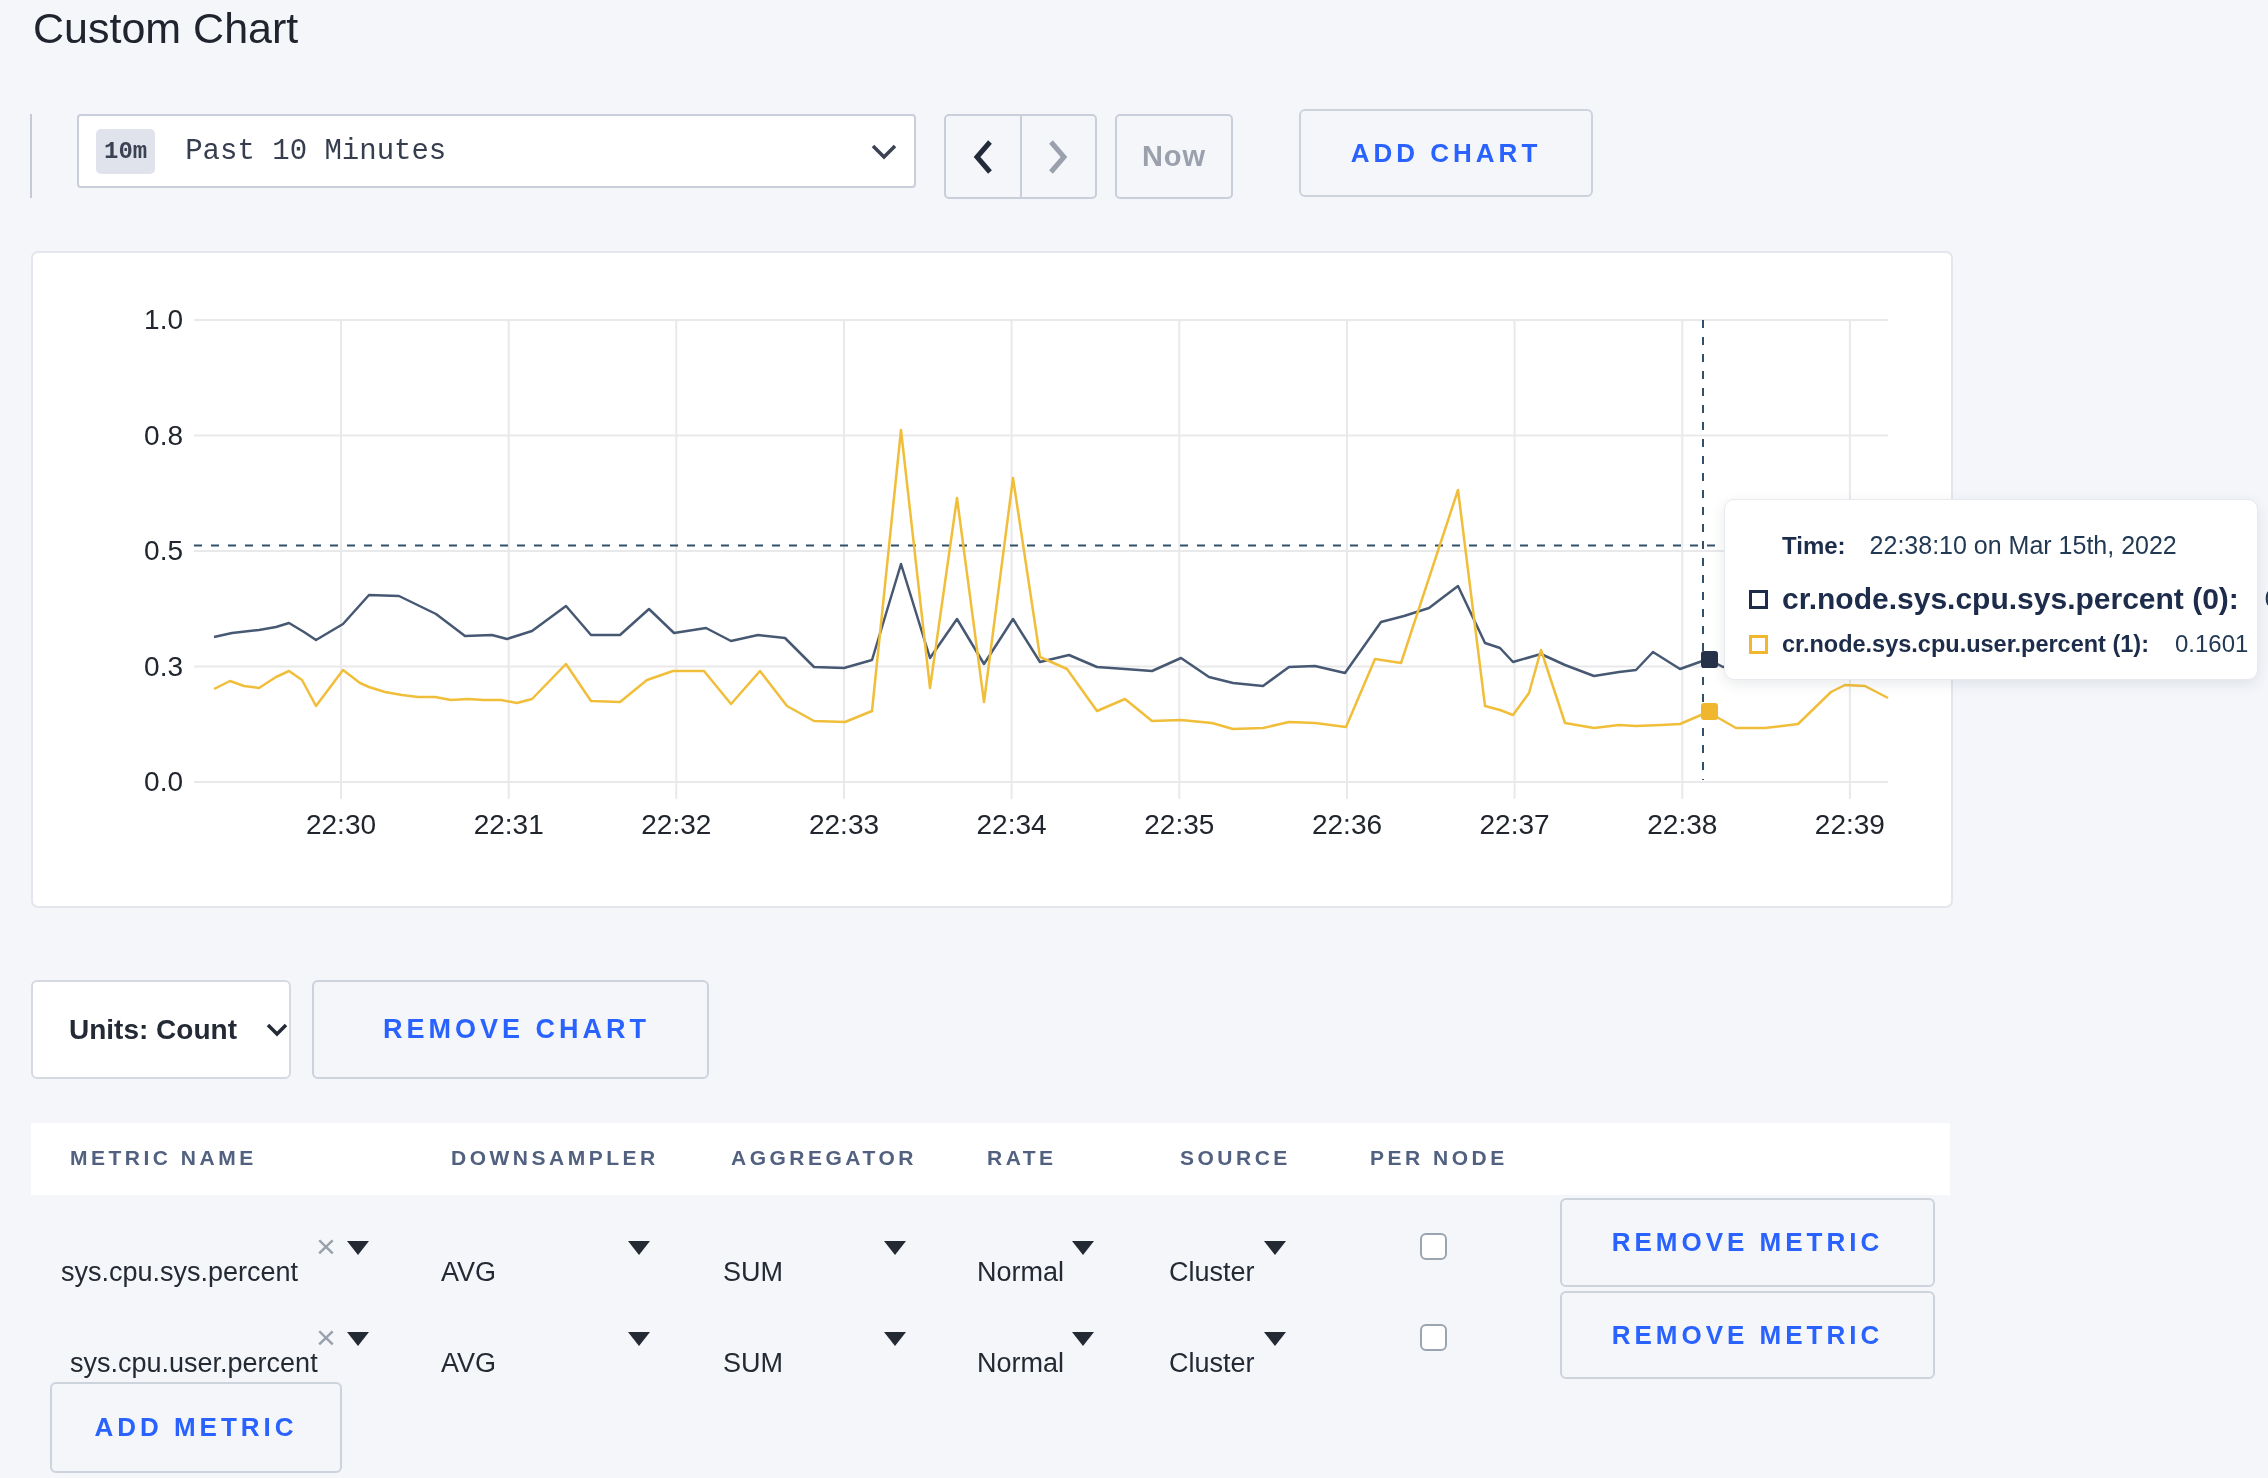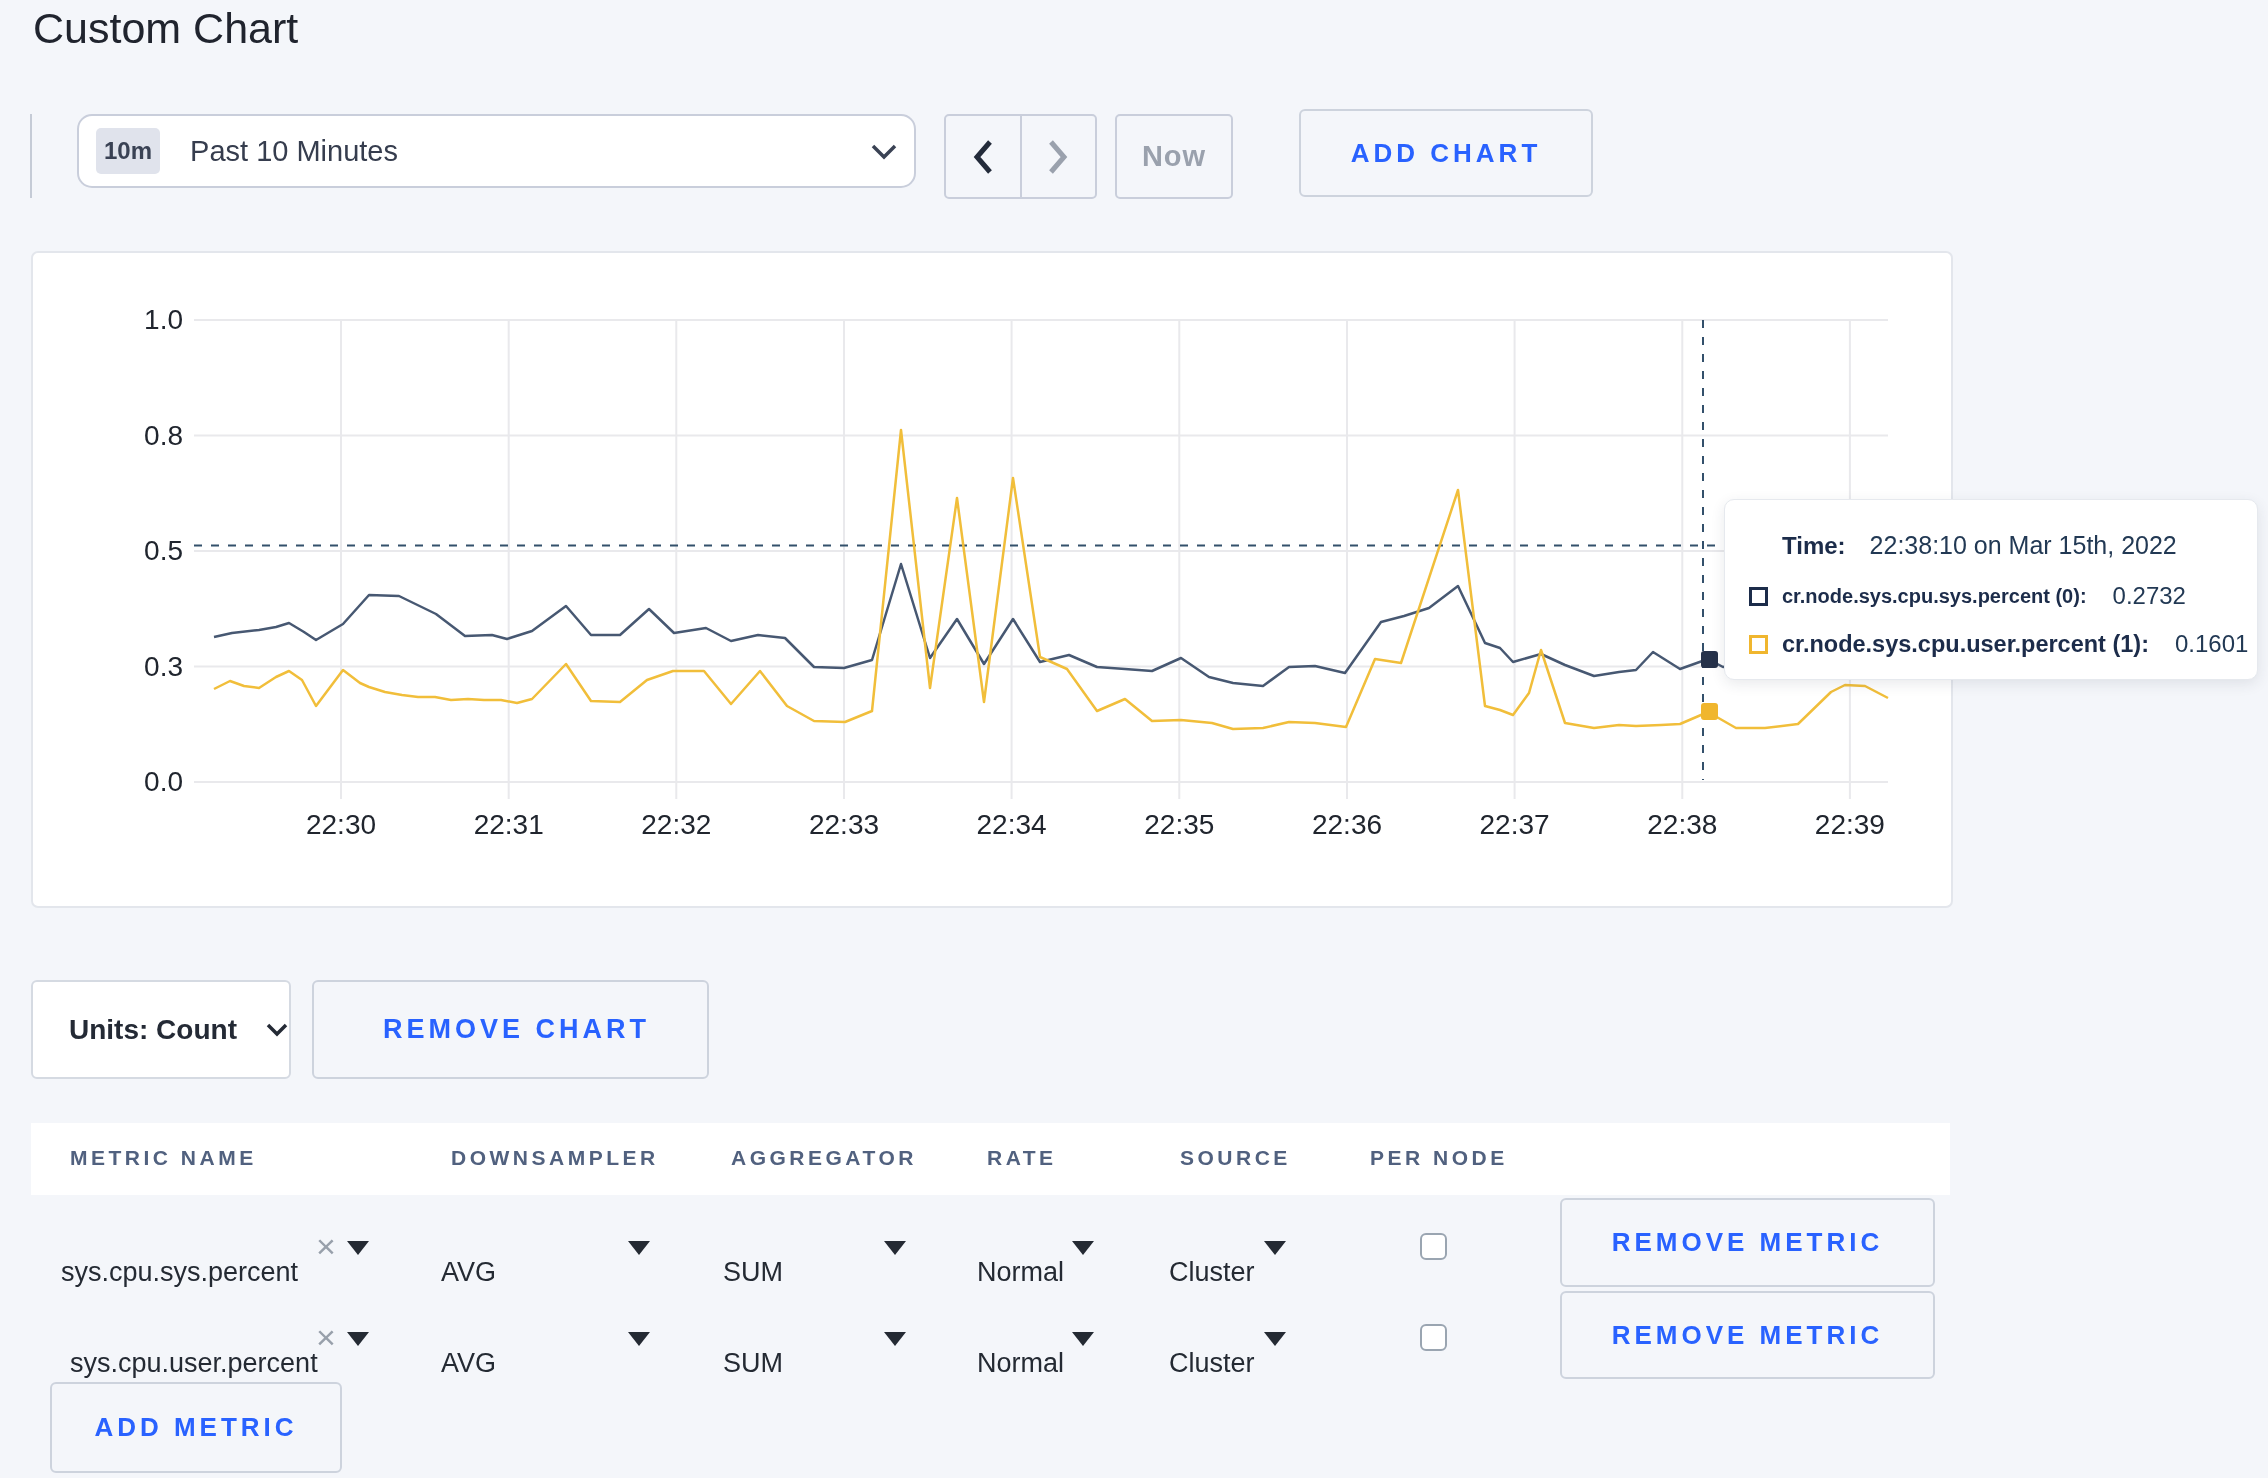--- a/index.html
+++ b/index.html
@@ -19,22 +19,22 @@
   color:#2962ff; letter-spacing:4px; font-weight:bold; font-size:26px;
 }
 h1 {
   position:absolute; left:33px; top:4px;
   font-size:43px; font-weight:500; color:#20242e; letter-spacing:0px;
 }
 
 #leftbar { position:absolute; left:30px; top:114px; width:2px; height:84px; background:#c5cbd6; }
 #dropdown {
   position:absolute; left:77px; top:114px; width:839px; height:74px;
-  background:#fff; border:2px solid #c9cedb; border-radius:15px;
-  display:flex; align-items:center;
+  background:#fff; border:2px solid #c9cedb; border-radius:4px;
+  display:flex; align-items:center;font-family:Liberation Mono, monospace;
 }
 #badge {
   margin-left:17px; background:#e0e3ec; border-radius:5px;
   font-weight:bold; font-size:24px; color:#3a4254;
   padding:9px 8px;
 }
 #ddtext { margin-left:30px; font-size:29px; color:#363d4e; }
 #arrows {
   position:absolute; left:944px; top:114px; width:153px; height:85px;
   border:2px solid #c9cedb; border-radius:5px; display:flex;
@@ -160,21 +160,21 @@
 </svg>
 </div>
 
 <div id="tooltip"></div>
   <div class="row" style="top:531px;left:1782px">
     <b style="font-size:24px">Time:</b>
     <span style="margin-left:24px;font-size:25px">22:38:10 on Mar 15th, 2022</span>
   </div>
   <div class="row" style="top:582px;left:1749px">
     <span class="sq"></span>
-    <b style="font-size:20px">cr.node.sys.cpu.sys.percent (0):</b>
+    <b style="font-size:30px">cr.node.sys.cpu.sys.percent (0):</b>
     <span style="margin-left:26px;font-size:24px">0.2732</span>
   </div>
   <div class="row" style="top:630px;left:1749px">
     <span class="sq gold"></span>
     <b style="font-size:23.5px">cr.node.sys.cpu.user.percent (1):</b>
     <span style="margin-left:26px;font-size:24px">0.1601</span>
   </div>
 
 <div id="units">
     <span style="margin-left:36px;font-size:28px">Units: Count</span>

